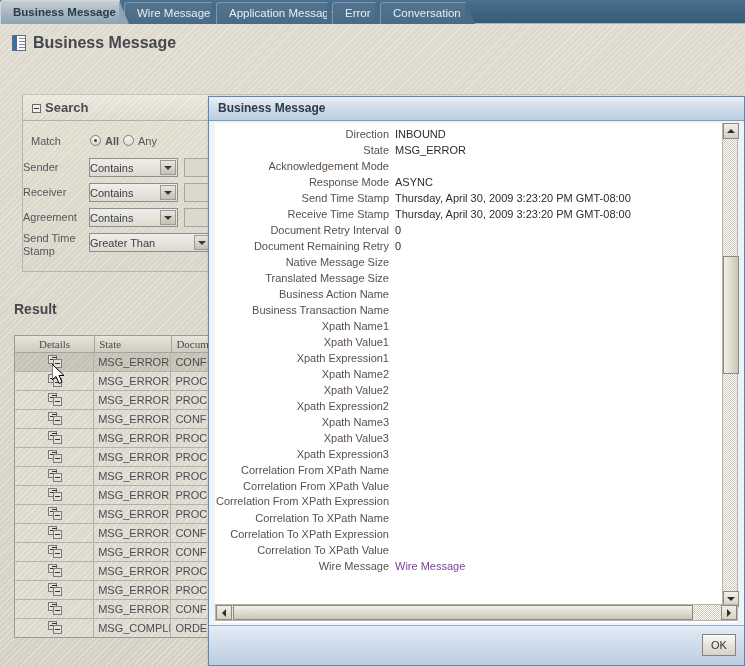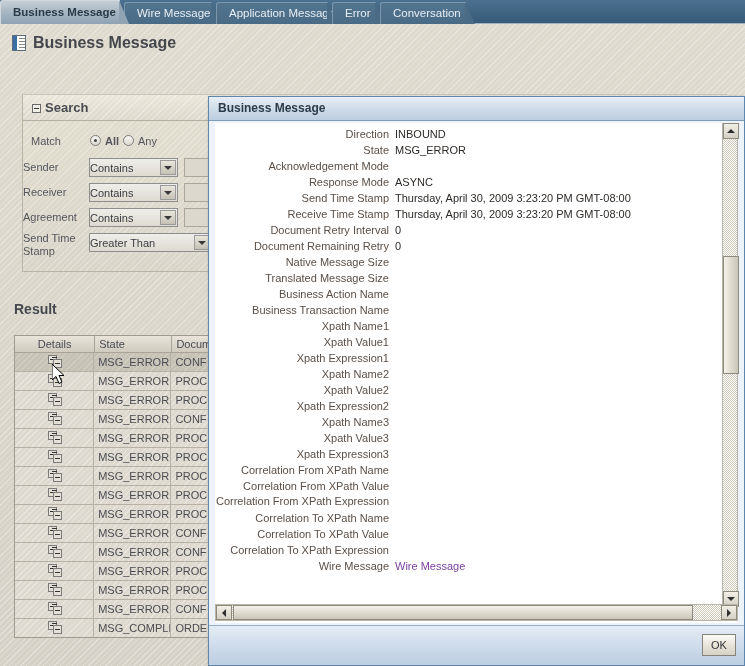--- a/index.html
+++ b/index.html
@@ -163,21 +163,21 @@
   #result-table {
     position: absolute; left: 14px; top: 311px; width: 200px; height: 303px;
     border: 1px solid #9e9a8e;
     overflow: hidden;
     background: #e6e2d8;
   }
   #result-head {
     display: flex; height: 17px;
     background: linear-gradient(to bottom, #e8e4d9 0%, #cfcbbf 100%);
     border-bottom: 1px solid #a8a497;
-    font-size: 11px; color: #4a4b51;
+    font-size: 11px; color: #4a4b51; font-family: Liberation Serif, serif;
   }
   #result-head .col-details { width: 80px; text-align: center; line-height: 16px; }
   #result-head .col-state { width: 78px; padding-left: 4px; line-height: 16px;
     border-left: 1px solid #a8a497; }
   #result-head .col-doc { width: 42px; padding-left: 4px; line-height: 16px;
     border-left: 1px solid #a8a497; overflow: hidden; white-space: nowrap; }
   .res-row {
     display: flex; height: 19px; border-bottom: 1px solid #b5b1a4;
     font-size: 11px; color: #4b4c52;
     background:
@@ -674,25 +674,25 @@
           </div>
           <div class="prop tall">
             <div class="p-label" style="white-space: normal;">Correlation From XPath Expression</div>
             <div class="p-value"></div>
           </div>
           <div class="prop">
             <div class="p-label">Correlation To XPath Name</div>
             <div class="p-value"></div>
           </div>
           <div class="prop">
+            <div class="p-label">Correlation To XPath Expression</div>
+            <div class="p-value"></div>
+          </div>
+          <div class="prop">
             <div class="p-label">Correlation To XPath Value</div>
-            <div class="p-value"></div>
-          </div>
-          <div class="prop">
-            <div class="p-label">Correlation To XPath Expression</div>
             <div class="p-value"></div>
           </div>
           <div class="prop">
             <div class="p-label">Wire Message</div>
             <div class="p-value link">Wire Message</div>
           </div>
         </div>
     </div>
 
     <div id="dlg-vscroll">

